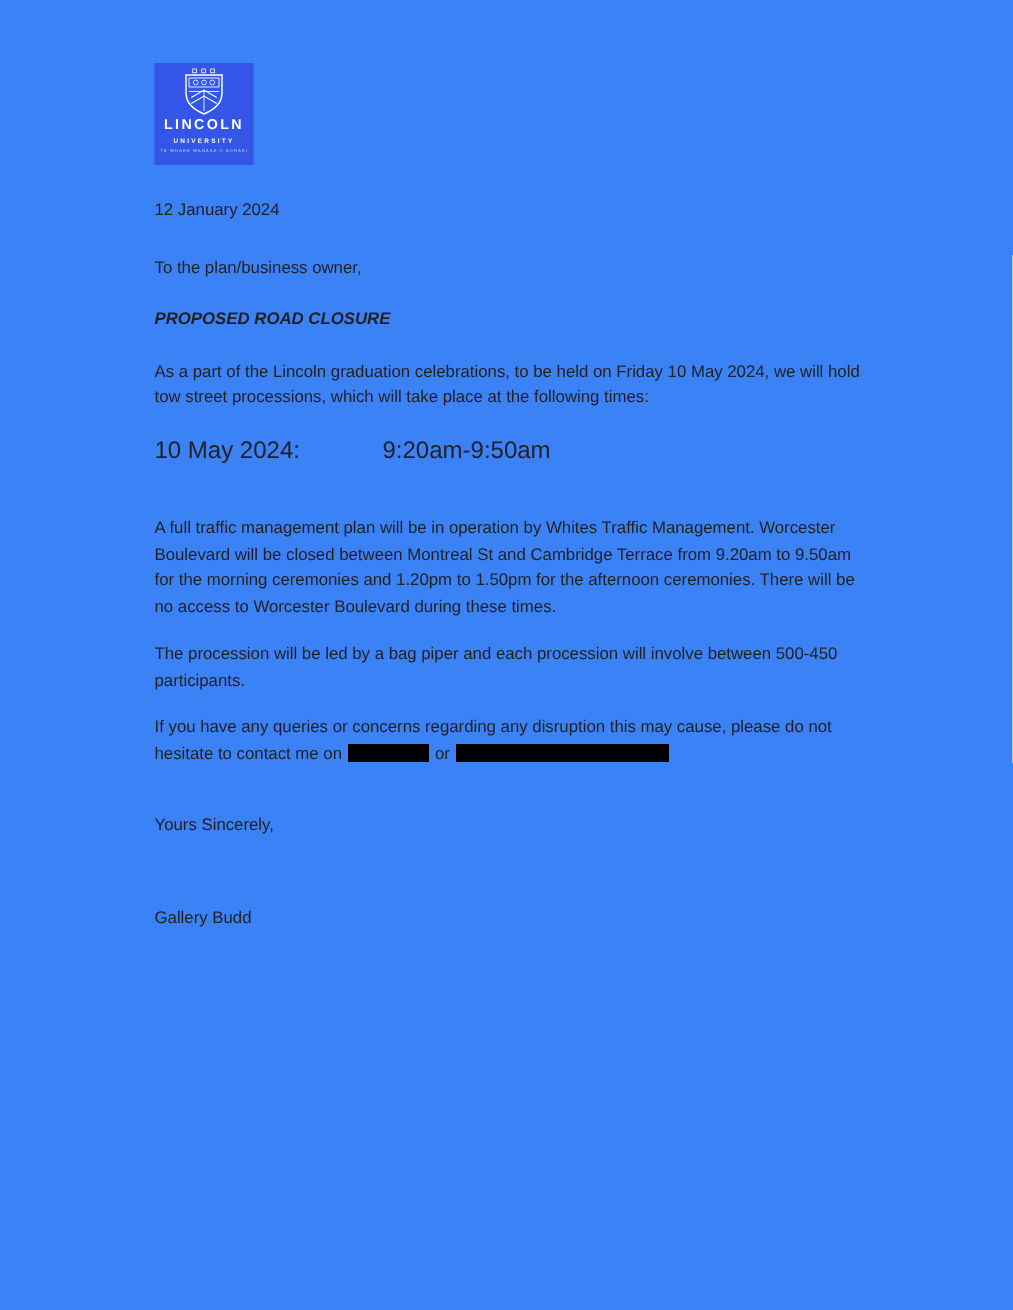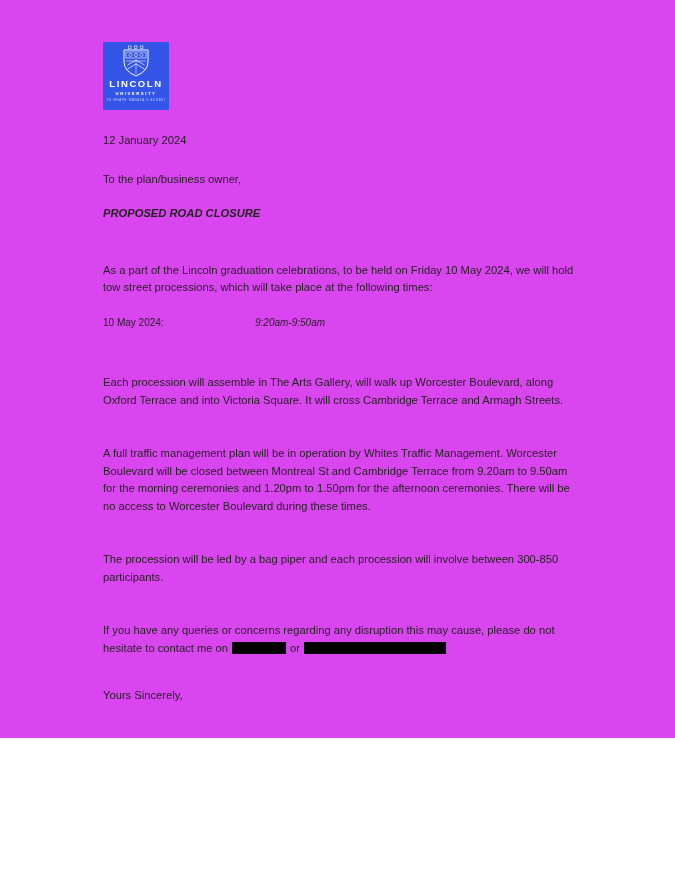--- a/index.html
+++ b/index.html
@@ -11,22 +11,22 @@
     width: 675px;
     height: 873px;
     font-family: "Liberation Sans", sans-serif;
     color: #231f20;
     -webkit-font-smoothing: antialiased;
   }
 
   .page {
     position: relative;
     width: 675px;
-    height: 738px;
-    background: #d946ef;
+    height: 873px;
+    background: #3b82f6;
     overflow: hidden;
   }
 
   
   .logo-block {
     position: absolute;
     left: 103px;
     top: 42px;
     width: 66px;
     height: 68px;
@@ -83,47 +83,45 @@
   }
   .line {
     font-size: 11.2px;
     line-height: 17.5px;
     color: #231f20;
   }
   .para {
     font-size: 11.2px;
     line-height: 17.5px;
     color: #231f20;
-    margin-top: 22px;
   }
   .bold {
     font-weight: bold;
     font-style: italic;
   }
 
   .gap-sm  { height: 14px; }
   .gap-md  { height: 17px; }
   .gap-lg  { height: 21px; }
   .gap-xl  { height: 30px; }
   .gap-xxl { height: 44px; }
 
   
   .times-row {
     display: flex;
-    font-size: 10px;
+    font-size: 16px;
     line-height: 17.5px;
     align-items: center;
   }
   .times-label {
     width: 152px;
     flex: none;
   }
   .times-values {
     flex: 1;
-    font-style: italic;
   }
   .times-values div {
     line-height: 17.5px;
   }
 
   
   .redact {
     display: inline-block;
     background: #000000;
     vertical-align: -2px;
@@ -185,29 +183,28 @@
 
     <div class="times-row">
       <div class="times-label">10 May 2024:</div>
       <div class="times-values">
         <div>9:20am-9:50am</div>
       </div>
     </div>
 
     <div class="gap-lg"></div>
 
-    <div class="para">Each procession will assemble in The Arts Gallery, will walk up Worcester Boulevard, along Oxford Terrace and into Victoria Square. It will cross Cambridge Terrace and Armagh Streets.</div>
 
     <div class="gap-sm"></div>
 
     <div class="para">A full traffic management plan will be in operation by Whites Traffic Management. Worcester Boulevard will be closed between Montreal St and Cambridge Terrace from 9.20am to 9.50am for the morning ceremonies and 1.20pm to 1.50pm for the afternoon ceremonies. There will be no access to Worcester Boulevard during these times.</div>
 
     <div class="gap-sm"></div>
 
-    <div class="para">The procession will be led by a bag piper and each procession will involve between 300-850 participants.</div>
+    <div class="para">The procession will be led by a bag piper and each procession will involve between 500-450 participants.</div>
 
     <div class="gap-sm"></div>
 
     <div class="para"><span>If you have any queries or concerns regarding any disruption this may cause, please do not hesitate to contact me on</span><span class="redact-sep"></span><span class="redact redact-phone"></span><span class="redact-sep"></span><span>or</span><span class="redact-sep"></span><span class="redact redact-email"></span></div>
 
     <div class="gap-xl"></div>
 
     <div class="line">Yours Sincerely,</div>
 
     <div class="gap-xxl"></div>

